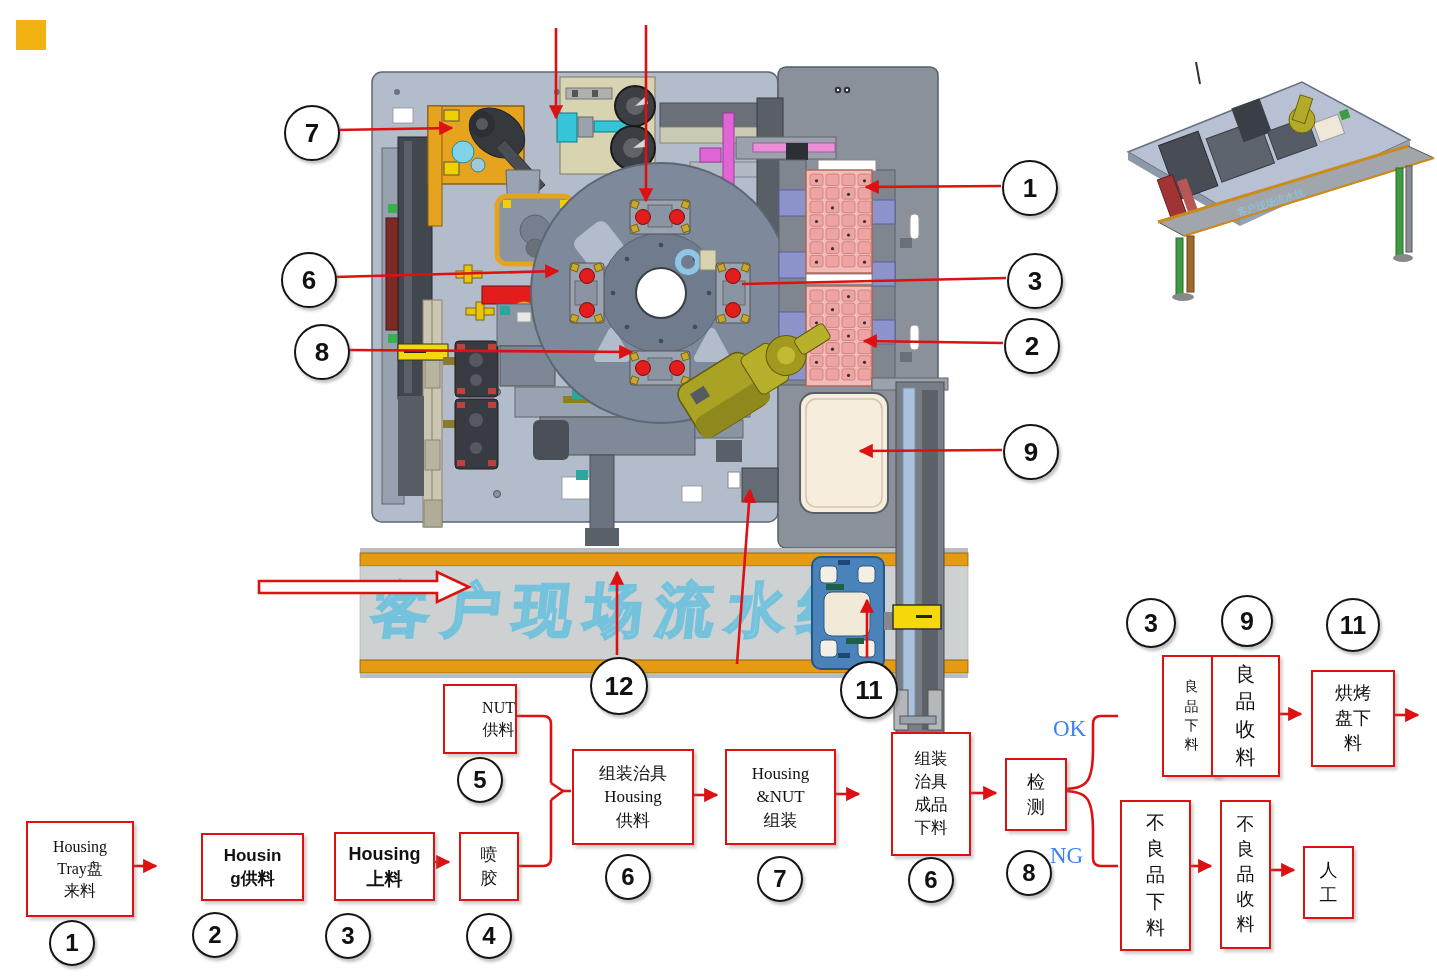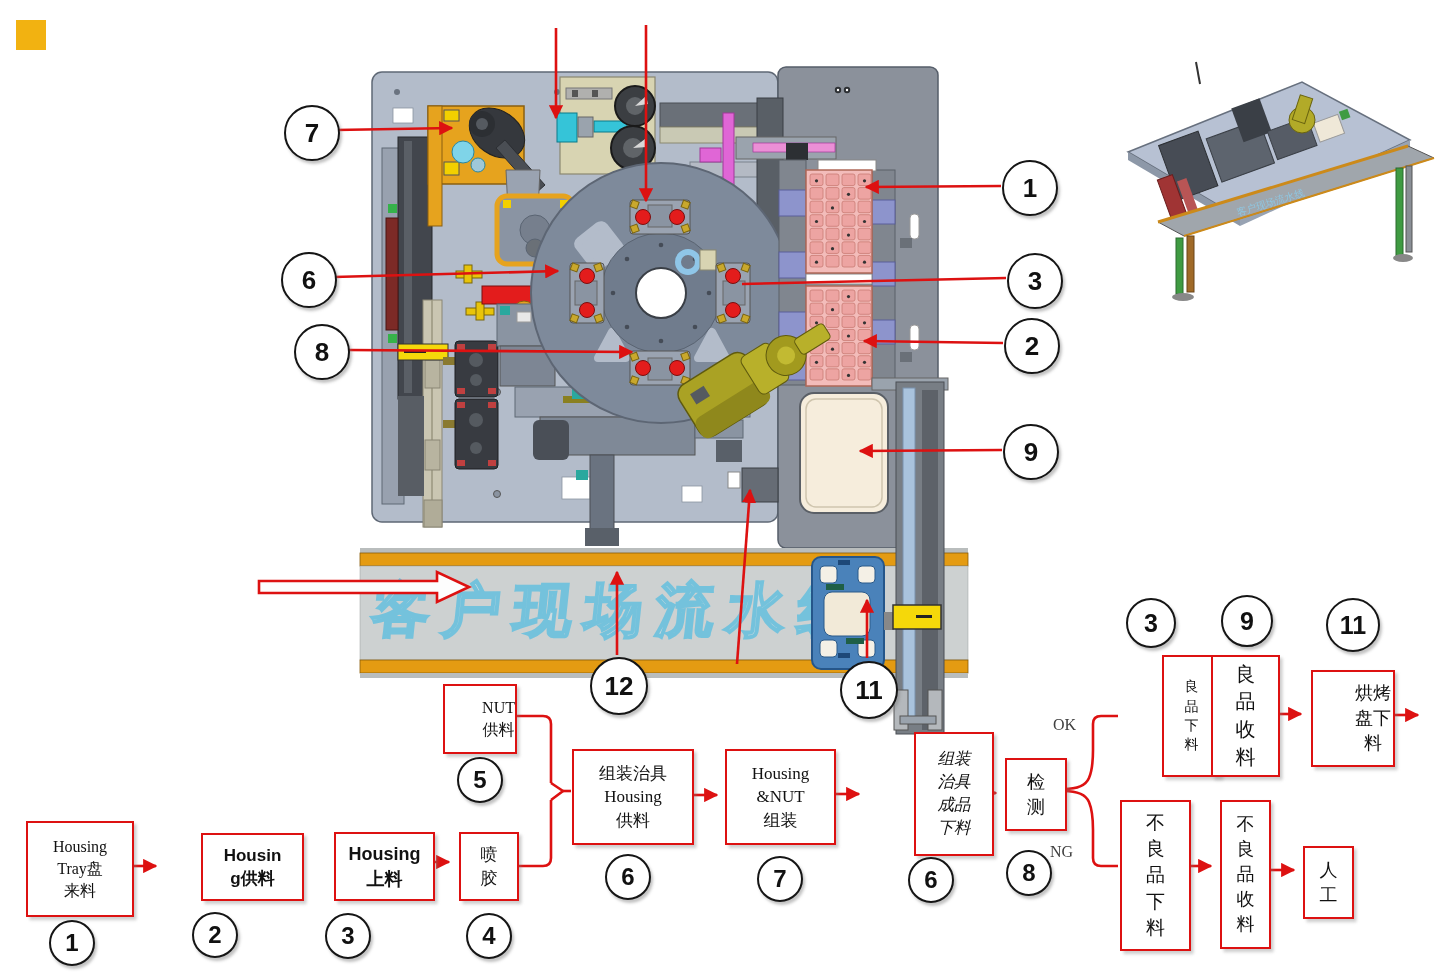--- a/index.html
+++ b/index.html
@@ -23,21 +23,21 @@
             box-shadow:2.5px 3px 3px rgba(130,130,130,.4);z-index:4;
             font-family:"Liberation Serif","DejaVu Serif",serif;color:#111;}
   .flow-box .lbl{white-space:pre-line;word-break:break-all;text-align:center;line-height:1.38;}
   .sans{font-family:"Liberation Sans","DejaVu Sans",sans-serif;font-weight:bold;margin-left:37px;}
   
   .num-circle{position:absolute;background:#fff;border:2.6px solid #151515;border-radius:50%;
               display:flex;align-items:center;justify-content:center;
               font-weight:bold;color:#111;box-shadow:2px 3px 3px rgba(120,120,120,.45);
               z-index:5;font-family:"Liberation Sans","DejaVu Sans",sans-serif;}
   .branch-label{position:absolute;font-family:"Liberation Serif","DejaVu Serif",serif;
-                font-size:16px;color:#404040;z-index:4;}
+                font-size:23px;color:#3b82f6;z-index:4;}
 </style>
 </head>
 <body>
 
 <svg width="1437" height="979" viewBox="0 0 1437 979" style="z-index:1">
 
   <g>
     <rect x="372" y="72" width="406" height="450" rx="10" fill="#b3bcca" stroke="#5f6875" stroke-width="1.5"></rect>
     <circle cx="397" cy="92" r="3" fill="#6a7380"></circle>
       <circle cx="557" cy="92" r="3" fill="#6a7380"></circle>
@@ -502,33 +502,33 @@
 <div class="flow-box" style="left:572px;top:749px;width:118px;height:92px;font-size:17px;">
   <span class="lbl">组装治具
 Housing
 供料</span>
   </div>
 <div class="flow-box" style="left:725px;top:749px;width:107px;height:92px;font-size:17px;">
   <span class="lbl">Housing
 &amp;NUT
 组装</span>
   </div>
-<div class="flow-box" style="left:914px;top:732px;width:76px;height:120px;font-size:16.5px;font-style:italic;">
+<div class="flow-box" style="left:891px;top:732px;width:76px;height:120px;font-size:16.5px;">
   <span class="lbl" style="width:36px">组装治具成品下料</span>
   </div>
 <div class="flow-box" style="left:1005px;top:758px;width:58px;height:69px;font-size:18px;">
   <span class="lbl" style="width:20px">检测</span>
   </div>
 <div class="flow-box" style="left:1120px;top:655px;width:55px;height:118px;font-size:14px;margin-left:42px;">
   <span class="lbl" style="width:20px">良品下料</span>
   </div>
 <div class="flow-box" style="left:1211px;top:655px;width:65px;height:118px;font-size:20px;">
   <span class="lbl" style="width:22px">良品收料</span>
   </div>
-<div class="flow-box" style="left:1311px;top:670px;width:80px;height:93px;font-size:18px;justify-content:flex-end;">
+<div class="flow-box" style="left:1311px;top:670px;width:80px;height:93px;font-size:18px;">
   <span class="lbl" style="width:40px">烘烤盘下料</span>
   </div>
 <div class="flow-box" style="left:1120px;top:800px;width:67px;height:147px;font-size:19px;">
   <span class="lbl" style="width:20px">不良品下料</span>
   </div>
 <div class="flow-box" style="left:1220px;top:800px;width:47px;height:145px;font-size:18px;">
   <span class="lbl" style="width:19px">不良品收料</span>
   </div>
 <div class="flow-box" style="left:1303px;top:838px;width:47px;height:69px;font-size:18px;margin-top:8px;">
   <span class="lbl" style="width:19px">人工</span>

